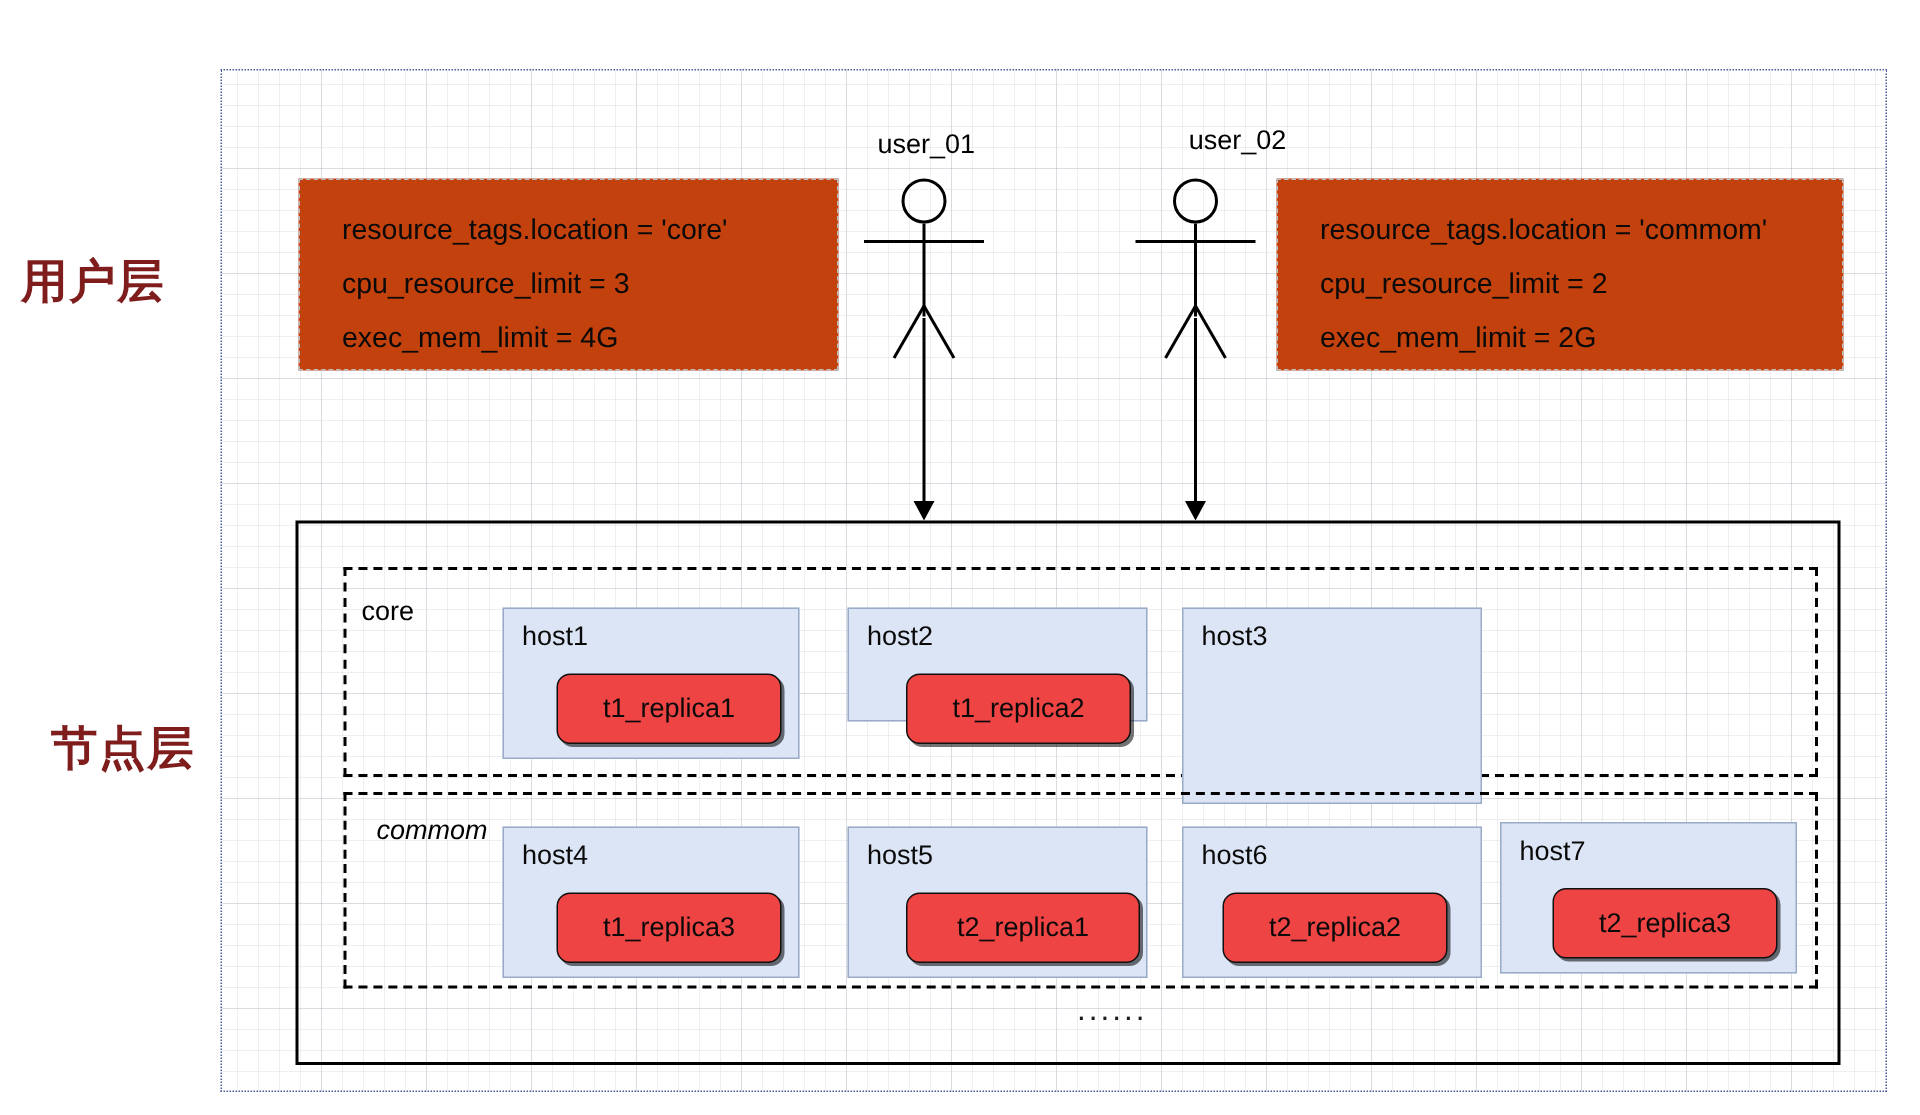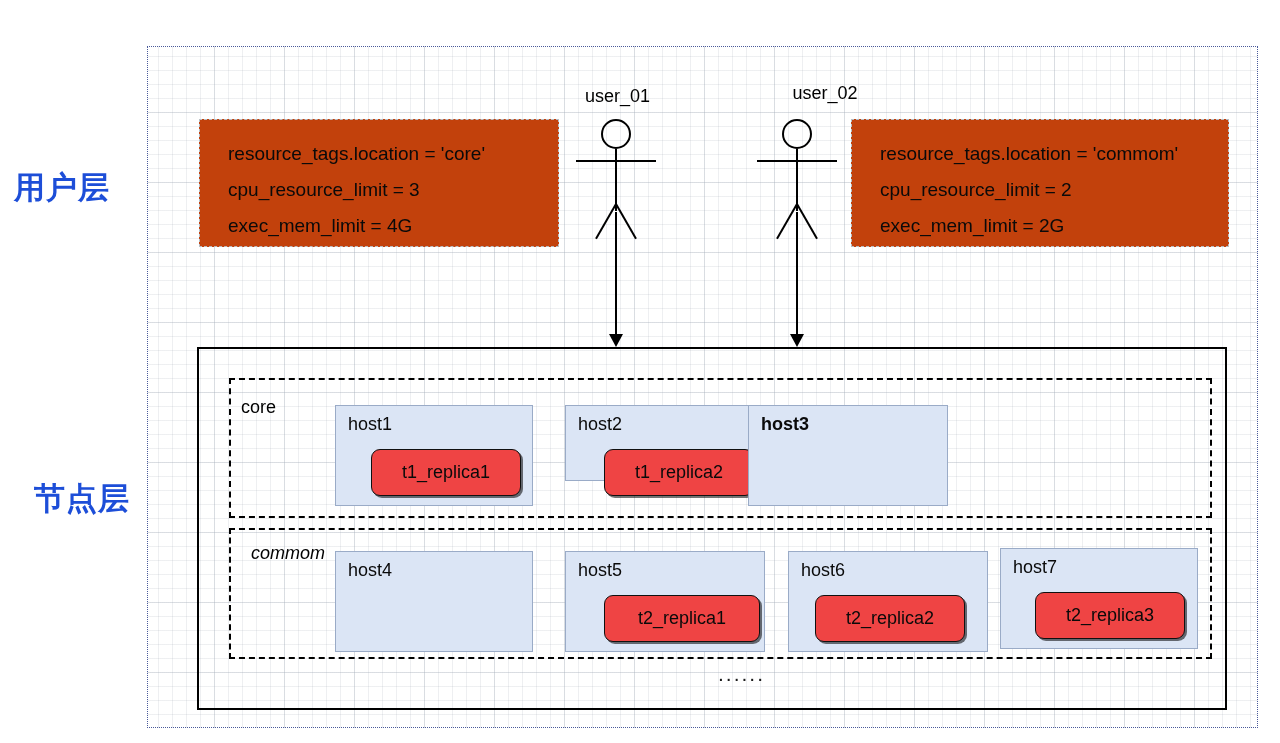--- a/index.html
+++ b/index.html
@@ -52,21 +52,21 @@
     pointer-events: none;
   }
 
   
   .layer-caption {
     position: absolute;
     font-family: "DejaVu Sans", "Liberation Sans", sans-serif;
     font-weight: bold;
     font-size: 31px;
     letter-spacing: 1px;
-    color: #1d4ed8;
+    color: #7f1d1d;
     white-space: nowrap;
   }
   #caption-user  { left: 14px; top: 167px; }
   #caption-node  { left: 6px; top: 478px; margin-left: 28px; }
 
   
   .config-box {
     position: absolute;
     box-sizing: border-box;
     background: #c2410c;
@@ -282,29 +282,32 @@
     </div>
   </div>
 
   <div class="host-box" style="left:565px; top:405px; width:200px; height:76px;">
     <span class="host-label">host2</span>
     <div class="replica-box" style="left:38px; top:43px; width:150px; height:47px;">
       <span class="replica-label">t1_replica2</span>
     </div>
   </div>
 
-  <div class="host-box" style="left:748px; top:405px; width:200px; height:101px;font-weight:bold;">
+  <div class="host-box" style="left:788px; top:405px; width:200px; height:131px;">
     <span class="host-label">host3</span>
   </div>
 
   <div class="group-box" id="group-common"></div>
   <div class="group-label" id="label-common">commom</div>
 
   <div class="host-box" style="left:335px; top:551px; width:198px; height:101px;">
     <span class="host-label">host4</span>
+    <div class="replica-box" style="left:35px; top:43px; width:150px; height:47px;">
+      <span class="replica-label">t1_replica3</span>
+    </div>
   </div>
 
   <div class="host-box" style="left:565px; top:551px; width:200px; height:101px;">
     <span class="host-label">host5</span>
     <div class="replica-box" style="left:38px; top:43px; width:156px; height:47px;">
       <span class="replica-label">t2_replica1</span>
     </div>
   </div>
 
   <div class="host-box" style="left:788px; top:551px; width:200px; height:101px;">

